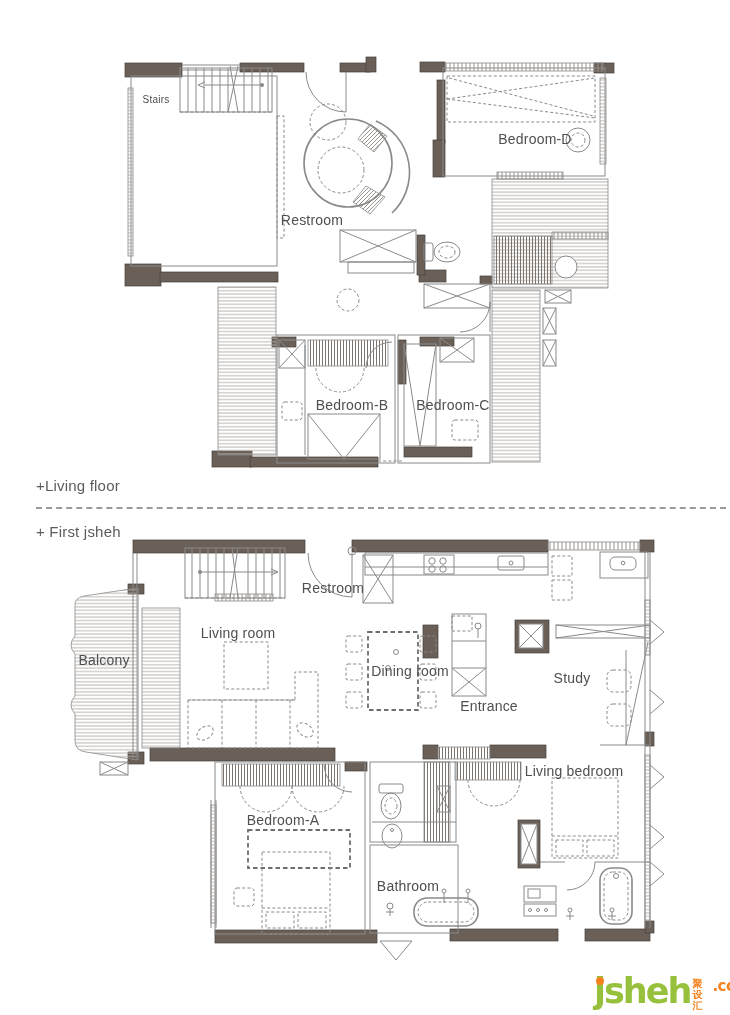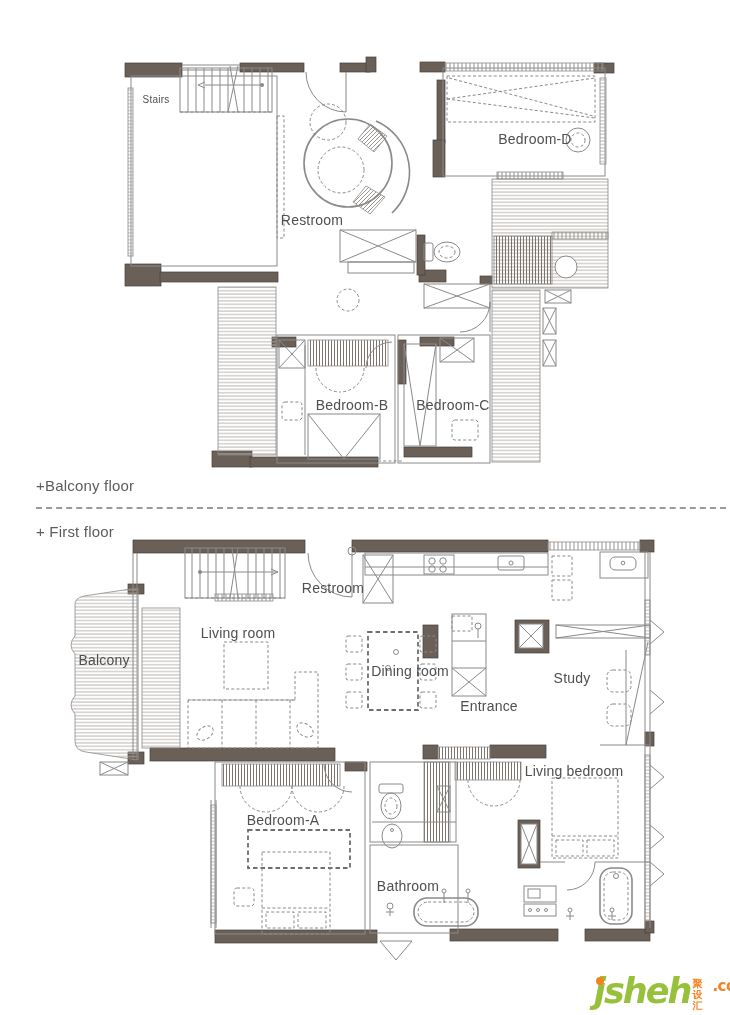--- a/index.html
+++ b/index.html
@@ -20,21 +20,21 @@
   svg .vv{fill:url(#vv);stroke:var(--line,#8a8a8a);stroke-width:.8;}
   svg .vv2{fill:url(#vv2);stroke:var(--line,#8a8a8a);stroke-width:.8;}
   svg .dg{fill:url(#dg);stroke:var(--line,#8a8a8a);stroke-width:.8;}
   .lbl{position:absolute;transform:translate(-50%,-50%);font-size:14px;color:var(--label-text,#4f4f4f);
        white-space:nowrap;letter-spacing:.2px;}
   .lbl.sm{font-size:10px;}
   .floor-title{position:absolute;font-size:15px;color:var(--text,#5c5c5c);letter-spacing:.2px;}
   .divider{position:absolute;left:36px;right:4px;top:507px;border-top:2px dashed var(--divider,#9a9a9a);height:0;}
   .logo{position:absolute;left:594px;top:972px;display:flex;align-items:flex-start;cursor:pointer;}
   .brand{position:relative;font-family:"DejaVu Sans", sans-serif;font-weight:bold;font-size:35px;
-         line-height:38px;letter-spacing:-2px;color:var(--logo-green,#97c13c);font-style:italic;}
+         line-height:38px;letter-spacing:-2px;color:var(--logo-green,#97c13c);}
   .dotj{position:absolute;left:596px;top:977px;width:8px;height:8px;border-radius:50%;
         background:var(--logo-orange,#f5821f);}
   .logo-col{display:flex;flex-direction:row;margin-left:2px;padding-top:6px;}
   .cn{font-size:10px;font-weight:bold;color:var(--logo-orange,#f5821f);letter-spacing:1px;line-height:11px;}
   .tld{font-family:"DejaVu Sans", sans-serif;font-size:15px;font-weight:bold;
        color:var(--logo-orange,#f5821f);line-height:16px;letter-spacing:-.5px;margin-left:9px;}
 </style>
 </head>
 <body>
 
@@ -312,23 +312,23 @@
     <path class="ln" d="M324,764 A28,28 0 0 0 352,792"></path>
   </g>
 </svg>
 
   <div class="lbl sm" style="left:156px;top:99px">Stairs</div>
   <div class="lbl" style="left:312px;top:220px">Restroom</div>
   <div class="lbl" style="left:535px;top:139px">Bedroom-D</div>
   <div class="lbl" style="left:352px;top:405px">Bedroom-B</div>
   <div class="lbl" style="left:453px;top:405px">Bedroom-C</div>
 
-  <div class="floor-title" style="left:36px;top:477px">+Balcony floor</div>
+  <div class="floor-title" style="left:36px;top:477px">+Living floor</div>
   <div class="divider"></div>
-  <div class="floor-title" style="left:36px;top:523px">+ First floor</div>
+  <div class="floor-title" style="left:36px;top:523px">+ First jsheh</div>
 
   <div class="lbl" style="left:333px;top:588px">Restroom</div>
   <div class="lbl" style="left:238px;top:633px">Living room</div>
   <div class="lbl" style="left:104px;top:660px">Balcony</div>
   <div class="lbl" style="left:410px;top:671px">Dining room</div>
   <div class="lbl" style="left:489px;top:706px">Entrance</div>
   <div class="lbl" style="left:572px;top:678px">Study</div>
   <div class="lbl" style="left:574px;top:771px">Living bedroom</div>
   <div class="lbl" style="left:283px;top:820px">Bedroom-A</div>
   <div class="lbl" style="left:408px;top:886px">Bathroom</div>

